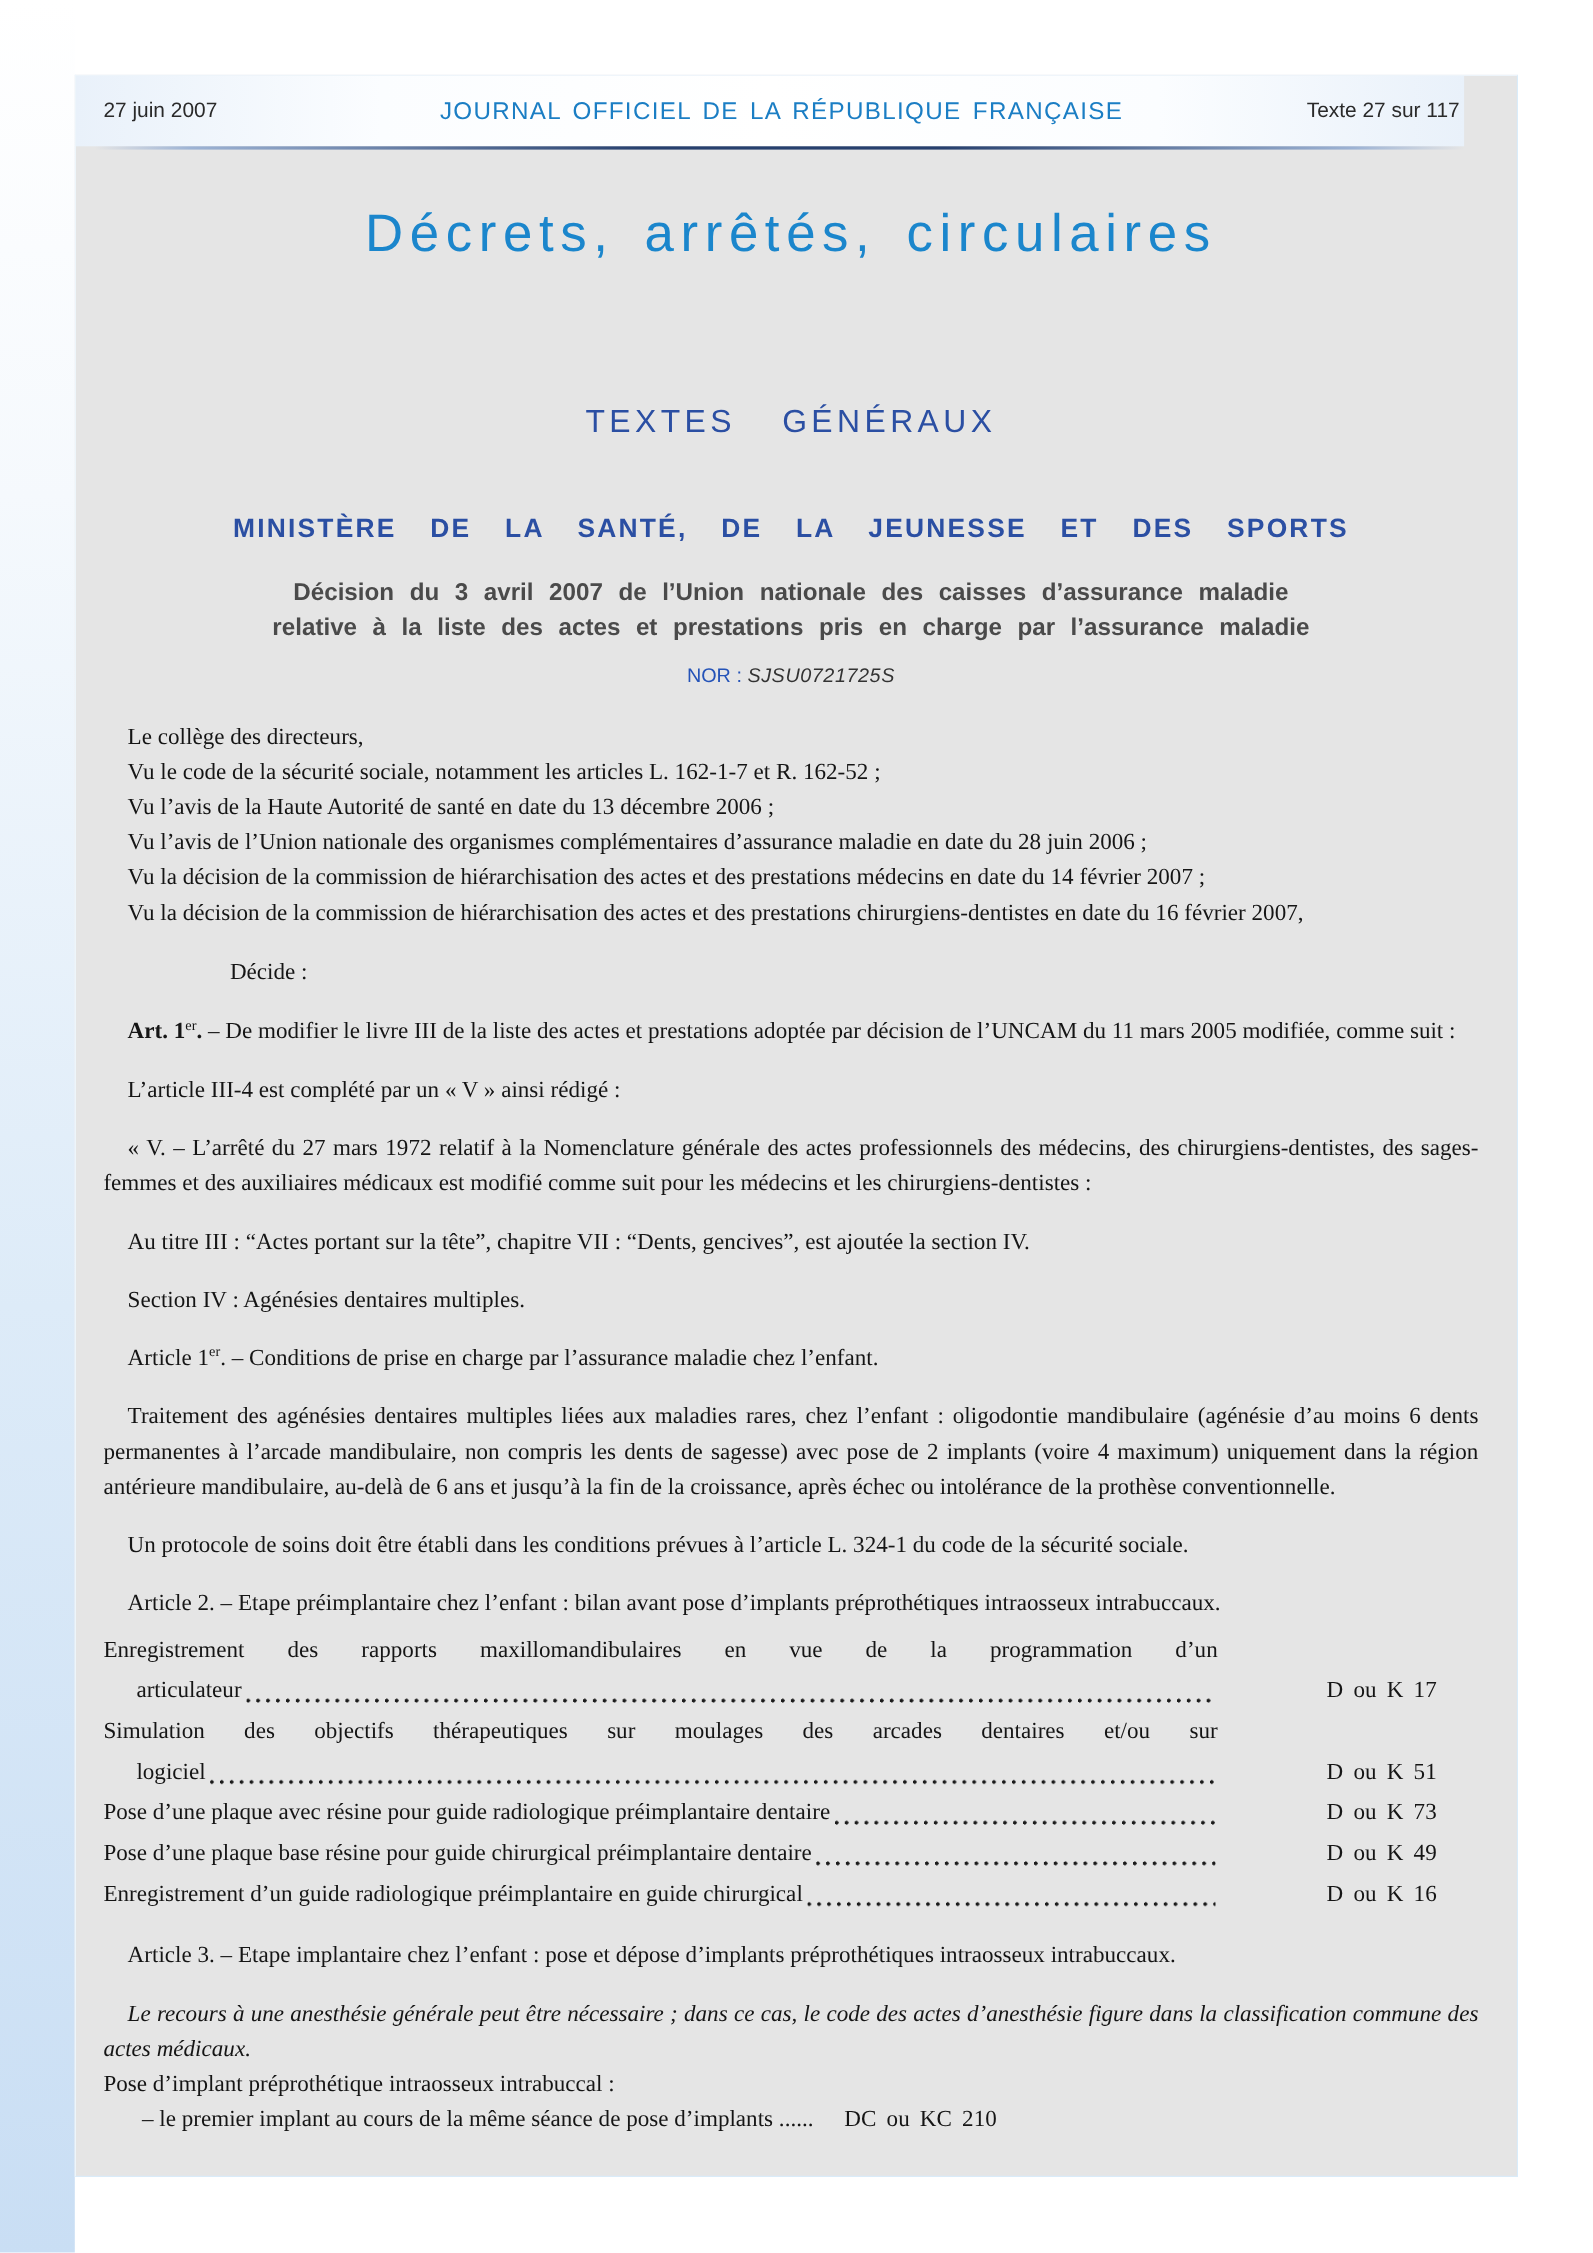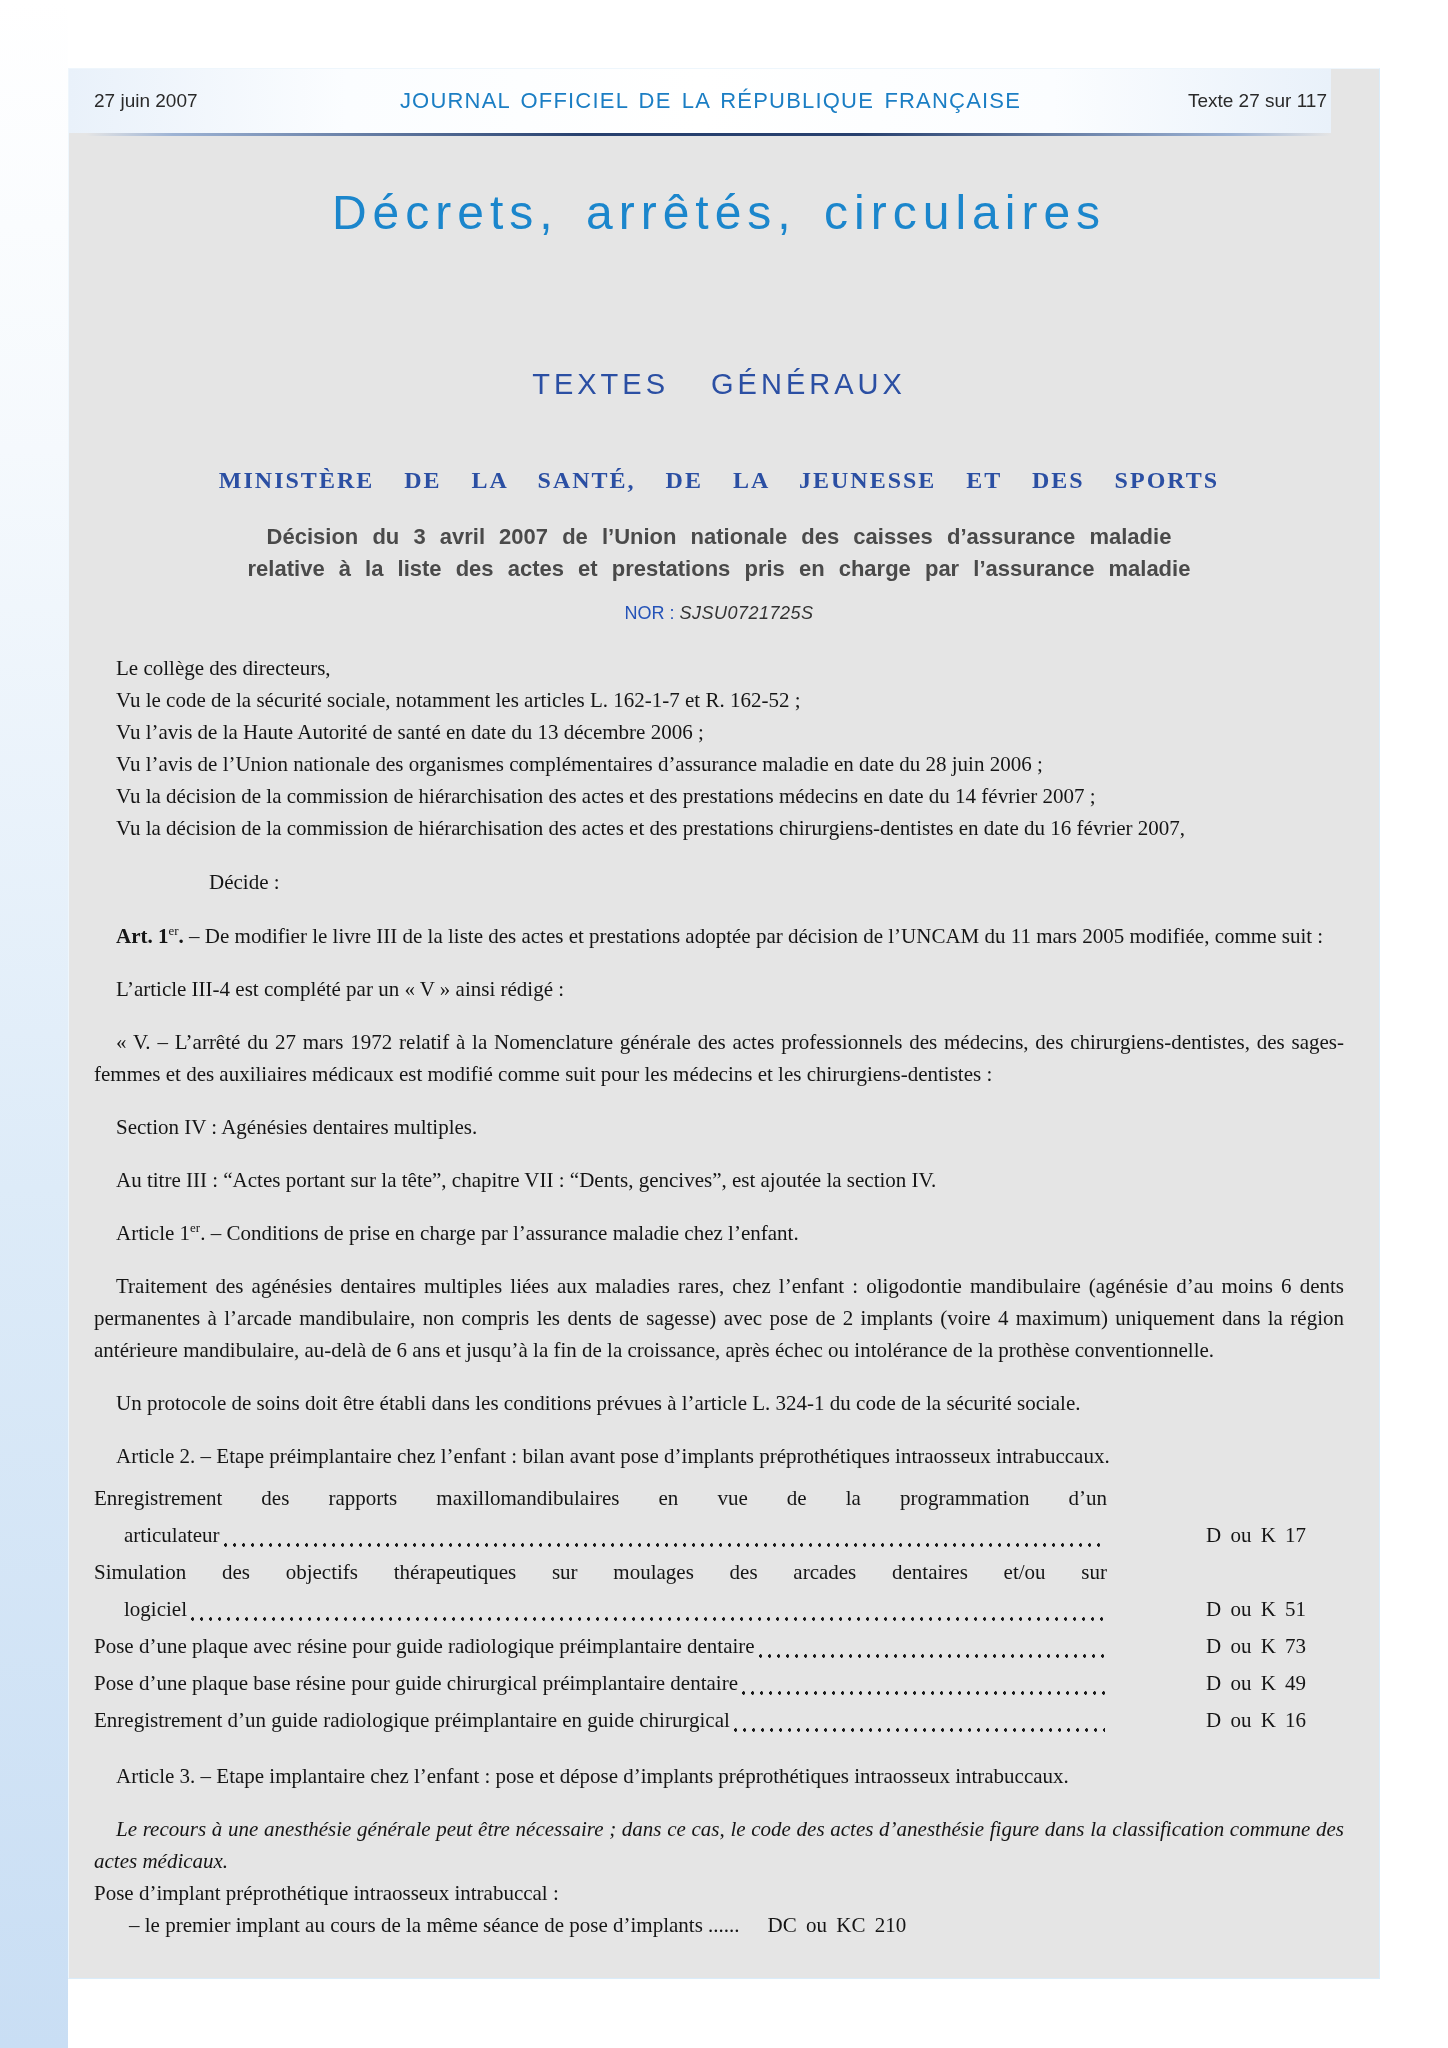--- a/index.html
+++ b/index.html
@@ -44,21 +44,21 @@
     font-family:"Liberation Sans", sans-serif;font-size:48px;font-weight:400;
     color:#1b86cc;letter-spacing:6px;word-spacing:8px;
   }
   .section-title{
     margin-top:128px;text-align:center;
     font-family:"Liberation Sans", sans-serif;font-size:29px;font-weight:400;
     color:#2b4fa3;letter-spacing:4px;word-spacing:30px;
   }
   .ministry{
     margin-top:66px;text-align:center;
-    font-family:Liberation Serif, serif;font-size:24px;font-weight:700;
+    font-family:Liberation Sans, sans-serif;font-size:24px;font-weight:700;
     color:#2b4fa3;letter-spacing:2px;word-spacing:22px;
   }
   .decision{
     margin-top:27px;text-align:center;
     font-family:"Liberation Sans", sans-serif;font-size:22px;font-weight:700;
     color:#4a4a4a;line-height:32px;word-spacing:8px;
   }
   .nor{
     margin-top:18px;text-align:center;
     font-family:"Liberation Sans", sans-serif;font-size:18px;
@@ -135,23 +135,23 @@
         <p class="ind">Vu la décision de la commission de hiérarchisation des actes et des prestations chirurgiens-dentistes en date du 16 février 2007,</p>
 
         <p class="decide">Décide :</p>
 
         <p class="ind"><b>Art. 1</b><sup>er</sup><b>.</b> <span>–</span> <span>De modifier le livre III de la liste des actes et prestations adoptée par décision de l’UNCAM du 11 mars 2005 modifiée, comme suit :</span></p>
 
         <p class="ind mt">L’article III-4 est complété par un « V » ainsi rédigé :</p>
 
         <p class="ind mt">« V. – L’arrêté du 27 mars 1972 relatif à la Nomenclature générale des actes professionnels des médecins, des chirurgiens-dentistes, des sages-femmes et des auxiliaires médicaux est modifié comme suit pour les médecins et les chirurgiens-dentistes :</p>
 
+        <p class="ind mt">Au titre III : “Actes portant sur la tête”, chapitre VII : “Dents, gencives”, est ajoutée la section IV.</p>
+
         <p class="ind mt">Section IV : Agénésies dentaires multiples.</p>
-
-        <p class="ind mt">Au titre III : “Actes portant sur la tête”, chapitre VII : “Dents, gencives”, est ajoutée la section IV.</p>
 
         <p class="ind mt"><span>Article 1</span><sup>er</sup><span>. – Conditions de prise en charge par l’assurance maladie chez l’enfant.</span></p>
 
         <p class="ind mt">Traitement des agénésies dentaires multiples liées aux maladies rares, chez l’enfant : oligodontie mandibulaire (agénésie d’au moins 6 dents permanentes à l’arcade mandibulaire, non compris les dents de sagesse) avec pose de 2 implants (voire 4 maximum) uniquement dans la région antérieure mandibulaire, au-delà de 6 ans et jusqu’à la fin de la croissance, après échec ou intolérance de la prothèse conventionnelle.</p>
 
         <p class="ind mt">Un protocole de soins doit être établi dans les conditions prévues à l’article L. 324-1 du code de la sécurité sociale.</p>
 
         <p class="ind mt">Article 2. – Etape préimplantaire chez l’enfant : bilan avant pose d’implants préprothétiques intraosseux intrabuccaux.</p>
 
         <div class="fees">

